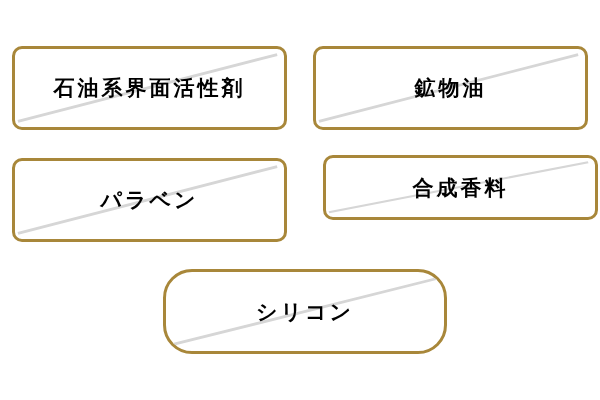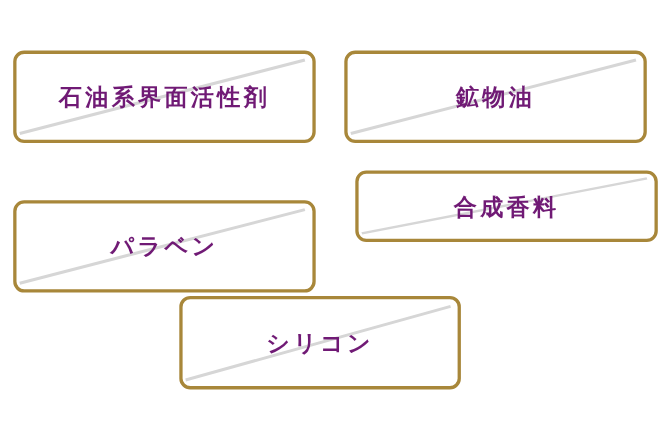--- a/index.html
+++ b/index.html
@@ -15,21 +15,21 @@
       border-radius: 10px;
       background: #ffffff;
       display: flex; align-items: center; justify-content: center;
       overflow: hidden;
     }
     .item svg.strike {
       position: absolute; left: 0; top: 0; width: 100%; height: 100%;
     }
     .item .label {
       position: relative;
-      color: #701a75;
+      color: #000000;
       font-size: 21px;
       font-weight: bold;
       letter-spacing: 3px;
       z-index: 1;
     }
   </style>
 </head>
 <body>
 
 <div>
@@ -41,34 +41,34 @@
     <span class="label">石油系界面活性剤</span>
   </div>
 
   <div class="item" style="left:313px; top:46px; width:275px; height:84px;text-align:right;">
     <svg class="strike" viewBox="0 0 275 84" preserveAspectRatio="none">
       <line x1="3" y1="78" x2="268" y2="6" stroke="#d6d6d6" stroke-width="3"></line>
     </svg>
     <span class="label">鉱物油</span>
   </div>
 
-  <div class="item" style="left:12px; top:158px; width:275px; height:84px;margin-top:24px;">
+  <div class="item" style="left:12px; top:158px; width:275px; height:84px;">
     <svg class="strike" viewBox="0 0 275 84" preserveAspectRatio="none">
       <line x1="3" y1="78" x2="268" y2="6" stroke="#d6d6d6" stroke-width="3"></line>
     </svg>
     <span class="label">パラベン</span>
   </div>
 
   <div class="item" style="left:323px; top:155px; width:275px; height:65px;">
     <svg class="strike" viewBox="0 0 275 85" preserveAspectRatio="none">
       <line x1="3" y1="78" x2="268" y2="6" stroke="#d6d6d6" stroke-width="3"></line>
     </svg>
     <span class="label">合成香料</span>
   </div>
 
-  <div class="item" style="left:163px; top:269px; width:256px; height:85px;">
+  <div class="item" style="left:163px; top:269px; width:284px; height:85px;border-radius:29px;">
     <svg class="strike" viewBox="0 0 274 85" preserveAspectRatio="none">
       <line x1="3" y1="79" x2="267" y2="7" stroke="#d6d6d6" stroke-width="3"></line>
     </svg>
     <span class="label">シリコン</span>
   </div>
 
 </div>
 
 </body></html>

